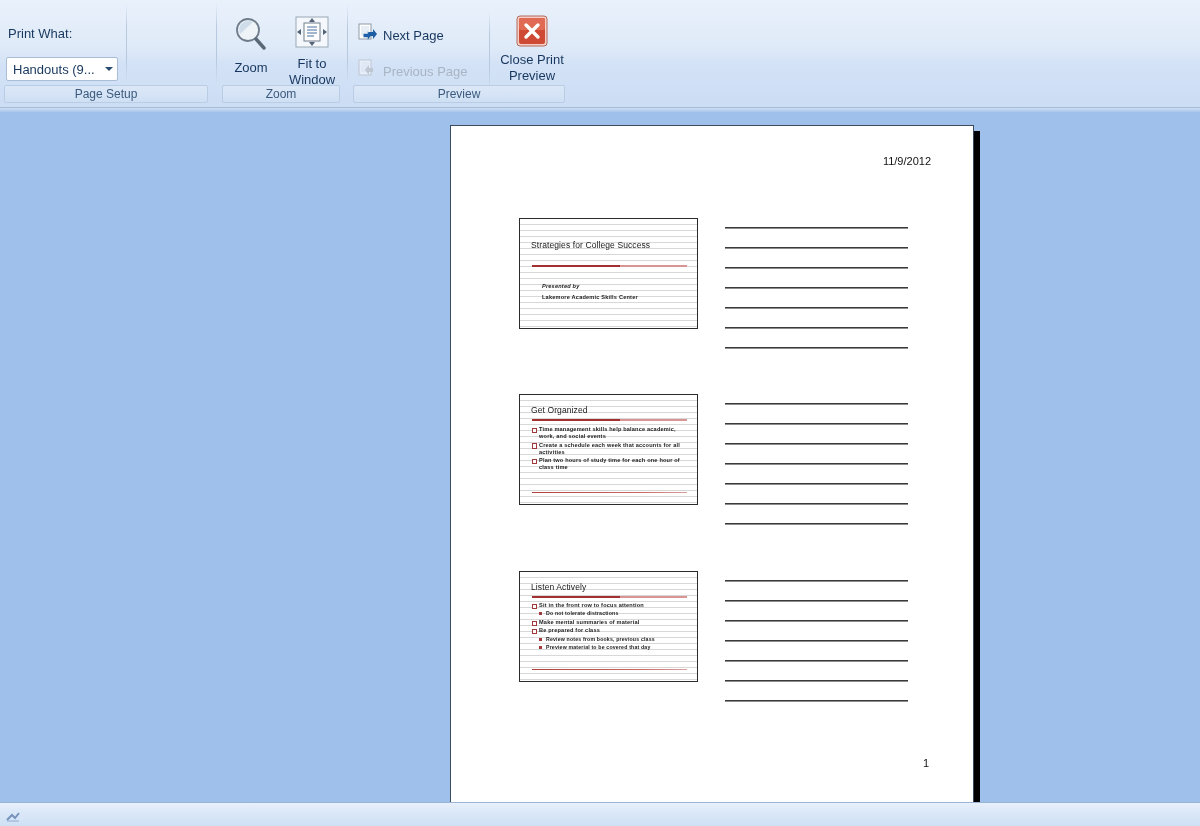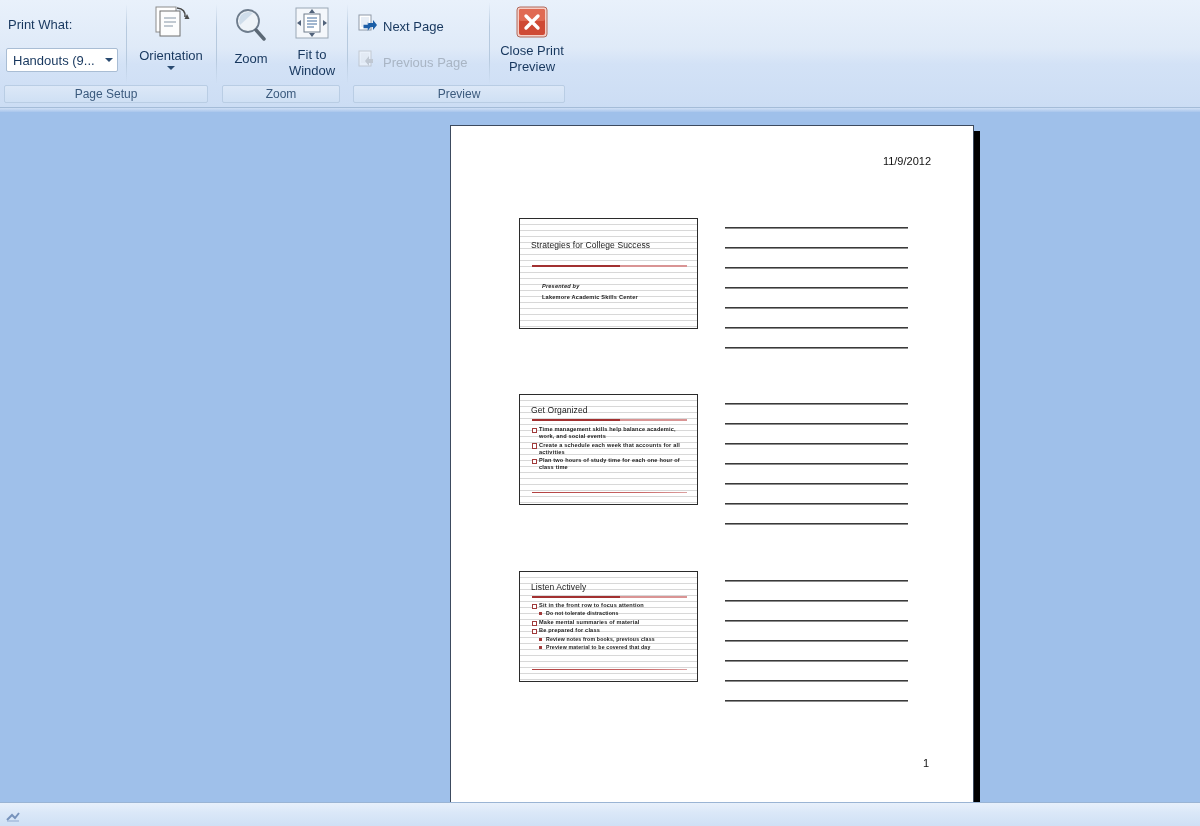--- a/index.html
+++ b/index.html
@@ -14,21 +14,21 @@
   #ribbon {
     position: absolute; left: 0; top: 0;
     width: 1200px; height: 108px;
     background: linear-gradient(to bottom, #e9f1fb 0%, #dfeaf8 45%, #d3e2f6 60%, #ccddf4 100%);
     border-bottom: 1px solid #a4bcd8;
   }
   .rgroup {
     position: absolute; top: 0; height: 107px;
   }
   .rgroup-body {
-    position: absolute; left: 0; top: 0; right: 0; height: 86px;
+    position: absolute; left: 0; top: 9px; right: 0; height: 86px;
   }
   .rgroup-label {
     position: absolute; left: 0; right: 0; bottom: 4px;
     height: 18px; line-height: 17px;
     text-align: center;
     font-size: 12px; color: #3b5a7d;
     background: linear-gradient(to bottom,#dce8f7,#cfe0f4);
     border: 1px solid #b9cde4;
     border-radius: 2px;
   }
@@ -214,35 +214,20 @@
     <div class="rgroup-body">
       <div class="lbl-static" style="left:8px; top:17px;">Print What:</div>
 
       <div class="combo" style="left:6px; top:48px; width:112px; height:24px;">
         <span class="combo-text">Handouts (9...</span>
         <span class="combo-arrow">
             <i></i>
           </span>
       </div>
 
-      <div class="bigbtn" style="left:135px; top:6px; width:72px;">
-        <span class="ic">
-          <svg width="40" height="36" viewBox="0 0 40 36">
-            <rect x="5" y="1" width="20" height="25" fill="#ffffff" stroke="#8b8b8b" stroke-width="1"></rect>
-            <rect x="9" y="5" width="20" height="25" fill="#fdfdfd" stroke="#6f6f6f" stroke-width="1"></rect>
-            <line x1="13" y1="12" x2="25" y2="12" stroke="#9aa7b5" stroke-width="1.2"></line>
-            <line x1="13" y1="16" x2="25" y2="16" stroke="#9aa7b5" stroke-width="1.2"></line>
-            <line x1="13" y1="20" x2="22" y2="20" stroke="#9aa7b5" stroke-width="1.2"></line>
-            <path d="M26 2 q9 1 8 9" fill="none" stroke="#4a4a4a" stroke-width="1.6"></path>
-            <path d="M36 8 l-2.5 5 l5 0 z" fill="#4a4a4a"></path>
-          </svg>
-        </span>
-        <span class="bb-label" style="margin-top:2px;">Orientation</span>
-        <span class="bb-caret"></span>
-      </div>
     </div>
     <div class="rgroup-label" style="left:4px; right:8px;">Page Setup</div>
     <div class="rgroup-sep" style="left:126px;"></div>
   </div>
   <div class="rgroup-sep" style="left:216px; top:4px; height:80px; position:absolute;"></div>
 
   <div class="rgroup" style="left:218px; width:128px;">
     <div class="rgroup-body">
 
       <div class="bigbtn" style="left:6px; top:6px; width:54px;">

